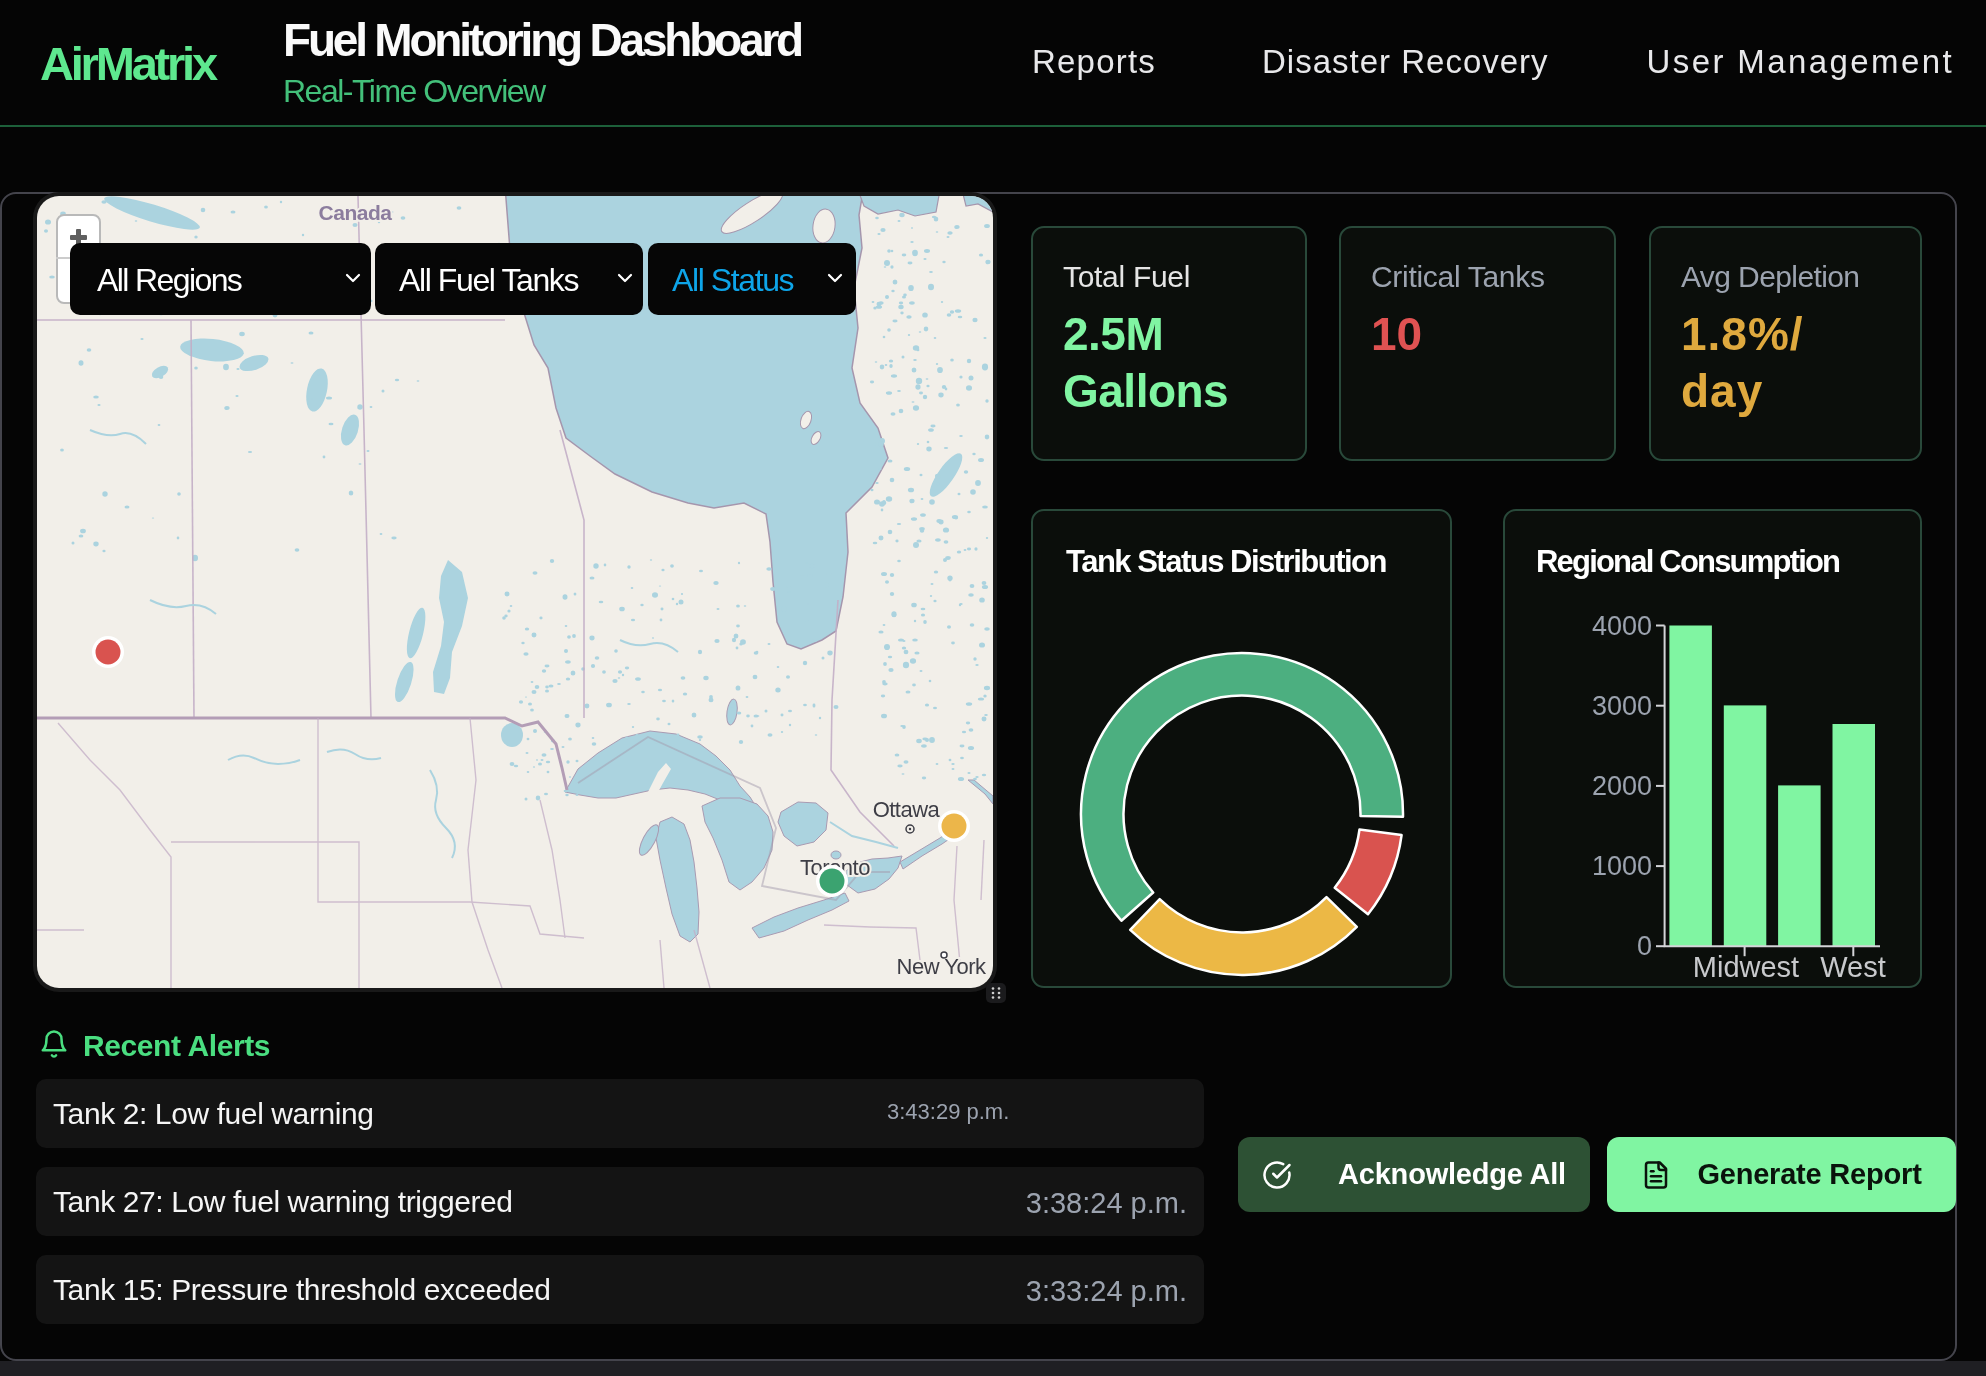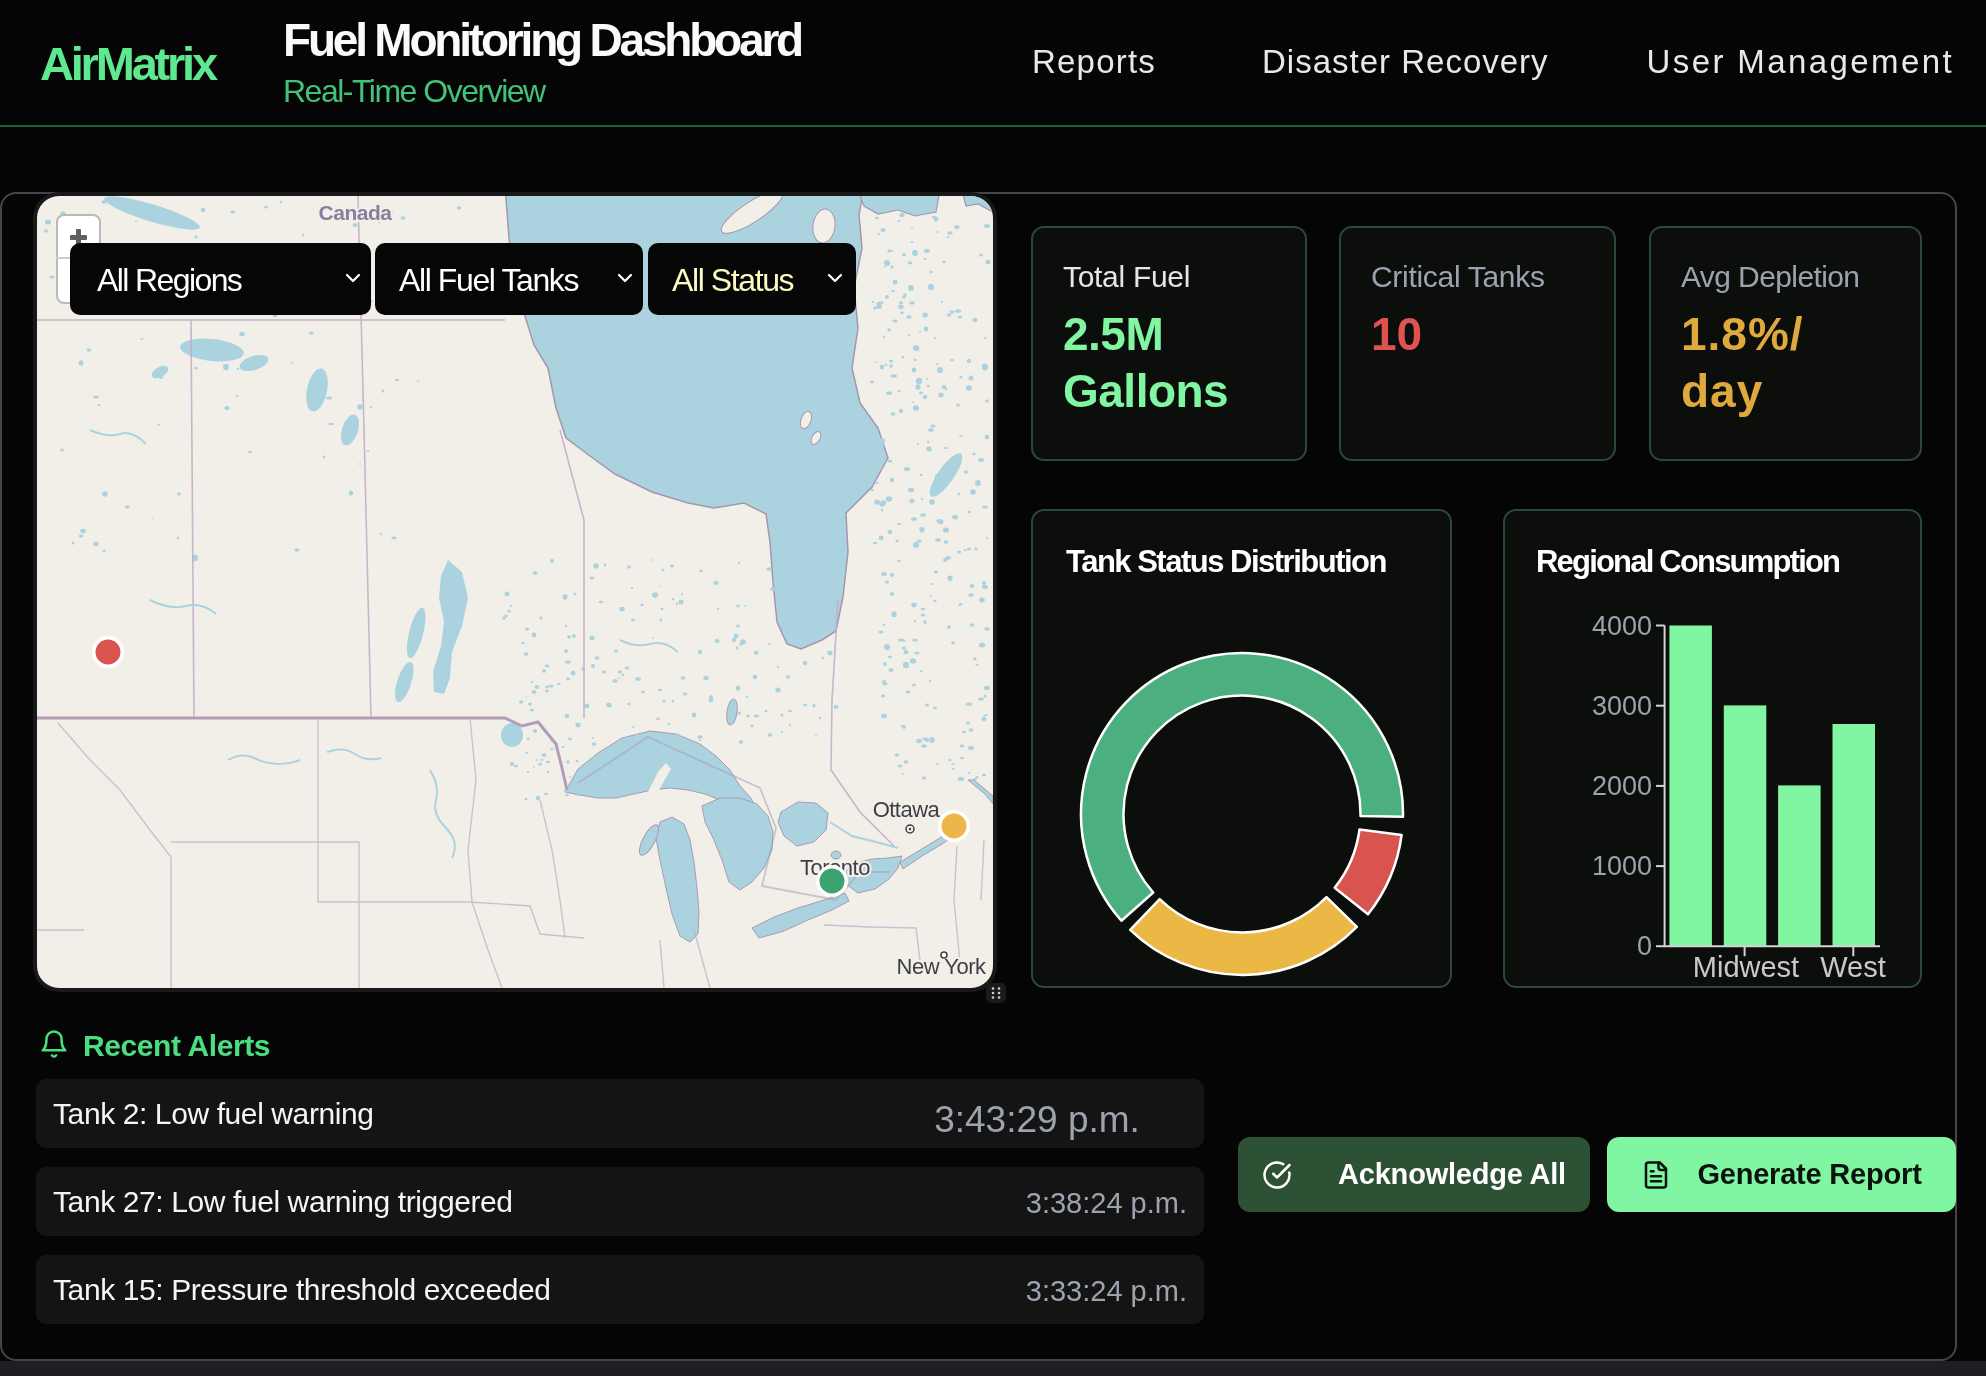--- a/index.html
+++ b/index.html
@@ -650,21 +650,21 @@
 <div class="abs" style="left:56px;top:214px;width:45px;height:90px;background:#fff;border-radius:8px;border:2px solid #b9b9b9"></div>
 <div class="abs" style="left:56px;top:257px;width:45px;height:2px;background:#ccc"></div>
 <div class="abs" style="left:70px;top:234.5px;width:17px;height:5px;background:#5f5f5f;border-radius:1px"></div>
 <div class="abs" style="left:76px;top:228.5px;width:5px;height:17px;background:#5f5f5f;border-radius:1px"></div>
 
 <div class="abs" style="left:70px;top:243px;width:301px;height:72px;background:#060606;border-radius:10px;"></div>
 <div class="abs" style="left:97px;top:262px;font-size:32px;color:#fff;font-weight:500;letter-spacing:-1.6px">All Regions</div>
 <div class="abs" style="left:375px;top:243px;width:268px;height:72px;background:#060606;border-radius:10px;"></div>
 <div class="abs" style="left:399px;top:262px;font-size:32px;color:#fff;font-weight:500;letter-spacing:-1.4px">All Fuel Tanks</div>
 <div class="abs" style="left:648px;top:243px;width:208px;height:72px;background:#060606;border-radius:10px;"></div>
-<div class="abs" style="left:672px;top:262px;font-size:32px;color:#fef9c3;font-weight:500;letter-spacing:-1.4px">All Status</div>
+<div class="abs" style="left:672px;top:262px;font-size:32px;color:#0ea5e9;font-weight:500;letter-spacing:-1.4px">All Status</div>
 <svg width="24" height="24" viewBox="0 0 24 24" fill="none" stroke="#fff" stroke-width="2.2" stroke-linecap="round" stroke-linejoin="round" class="abs" style="left:341px;top:266px">
     <path d="m6 9 6 6 6-6"></path>
   </svg>
 <svg width="24" height="24" viewBox="0 0 24 24" fill="none" stroke="#fff" stroke-width="2.2" stroke-linecap="round" stroke-linejoin="round" class="abs" style="left:613px;top:266px">
     <path d="m6 9 6 6 6-6"></path>
   </svg>
 <svg width="24" height="24" viewBox="0 0 24 24" fill="none" stroke="#fff" stroke-width="2.2" stroke-linecap="round" stroke-linejoin="round" class="abs" style="left:823px;top:266px">
     <path d="m6 9 6 6 6-6"></path>
   </svg>
 
@@ -721,21 +721,21 @@
     <text x="263" y="377" font-size="29" fill="#c8c9cc" text-anchor="middle" font-family="Liberation Sans, sans-serif">West</text>
   </svg>
 
 <svg width="30" height="30" viewBox="0 0 24 24" fill="none" stroke="#4ade80" stroke-width="2" stroke-linecap="round" stroke-linejoin="round" style="position:absolute;left:39px;top:1029px">
     <path d="M6 8a6 6 0 0 1 12 0c0 7 3 9 3 9H3s3-2 3-9"></path>
     <path d="M10.3 21a1.94 1.94 0 0 0 3.4 0"></path>
   </svg>
 <div class="abs" style="left:83px;top:1029px;font-size:30px;font-weight:bold;color:#4ade80;letter-spacing:-0.4px">Recent Alerts</div>
 <div class="abs" style="left:36px;top:1079px;width:1168px;height:69px;background:#141414;border-radius:10px"></div>
 <div class="abs" style="left:53px;top:1097px;font-size:30px;color:#f5f5f5;font-weight:500;letter-spacing:-0.4px">Tank 2: Low fuel warning</div>
-<div class="abs" style="left:887px;top:1099px;width:300px;text-align:center;font-size:37px;color:#9ca3af">3:43:29 p.m.</div>
+<div class="abs" style="left:887px;top:1099px;width:300px;text-align:left;font-size:22px;color:#9ca3af">3:43:29 p.m.</div>
 <div class="abs" style="left:36px;top:1167px;width:1168px;height:69px;background:#141414;border-radius:10px"></div>
 <div class="abs" style="left:53px;top:1185px;font-size:30px;color:#f5f5f5;font-weight:500;letter-spacing:-0.4px">Tank 27: Low fuel warning triggered</div>
 <div class="abs" style="left:887px;top:1187px;width:300px;text-align:right;font-size:29px;color:#9ca3af">3:38:24 p.m.</div>
 <div class="abs" style="left:36px;top:1255px;width:1168px;height:69px;background:#141414;border-radius:10px"></div>
 <div class="abs" style="left:53px;top:1273px;font-size:30px;color:#f5f5f5;font-weight:500;letter-spacing:-0.4px">Tank 15: Pressure threshold exceeded</div>
 <div class="abs" style="left:887px;top:1275px;width:300px;text-align:right;font-size:29px;color:#9ca3af">3:33:24 p.m.</div>
 
 <div class="abs" style="left:1238px;top:1137px;width:352px;height:75px;background:#2d5134;border-radius:12px;display:flex;align-items:center;justify-content:center;gap:46px">
   <svg width="30" height="30" viewBox="0 0 24 24" fill="none" stroke="#fff" stroke-width="2" stroke-linecap="round" stroke-linejoin="round" style="flex:none">
       <path d="M21.801 10A10 10 0 1 1 17 3.335"></path>

